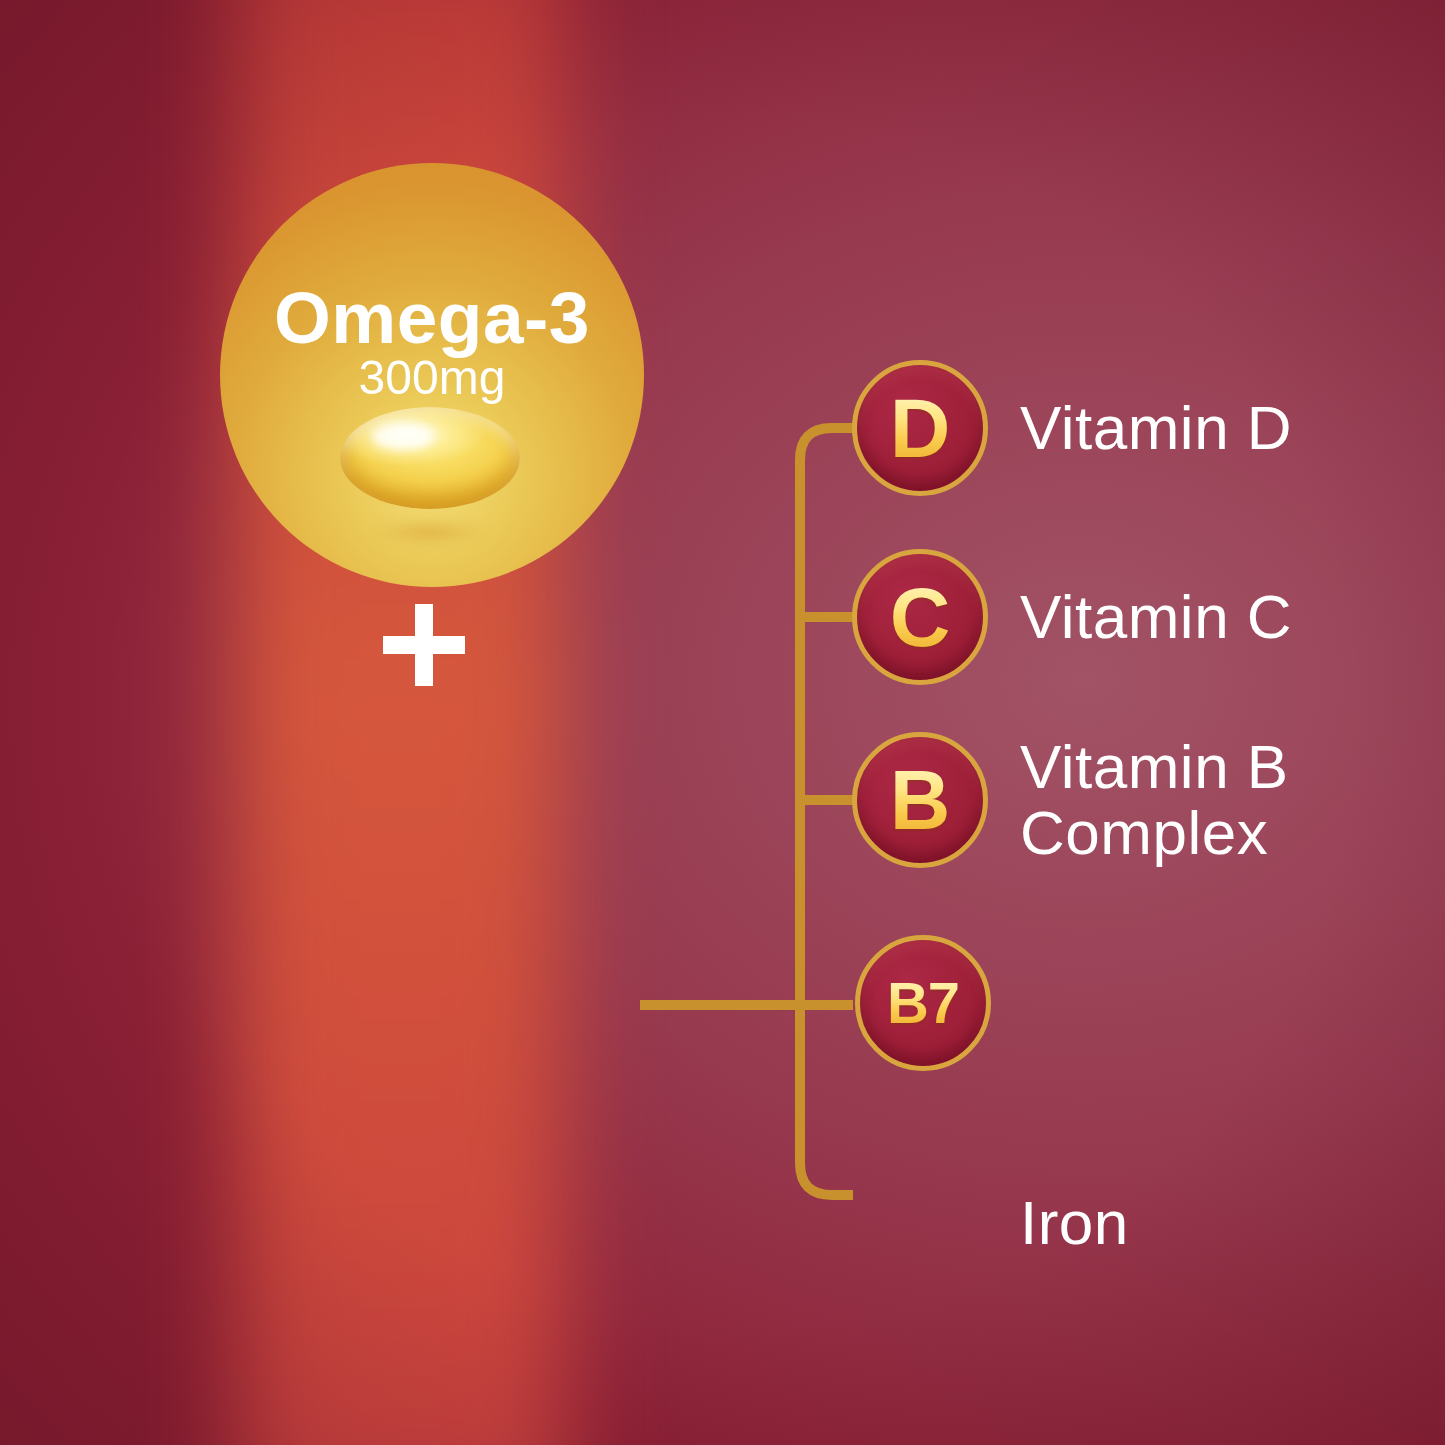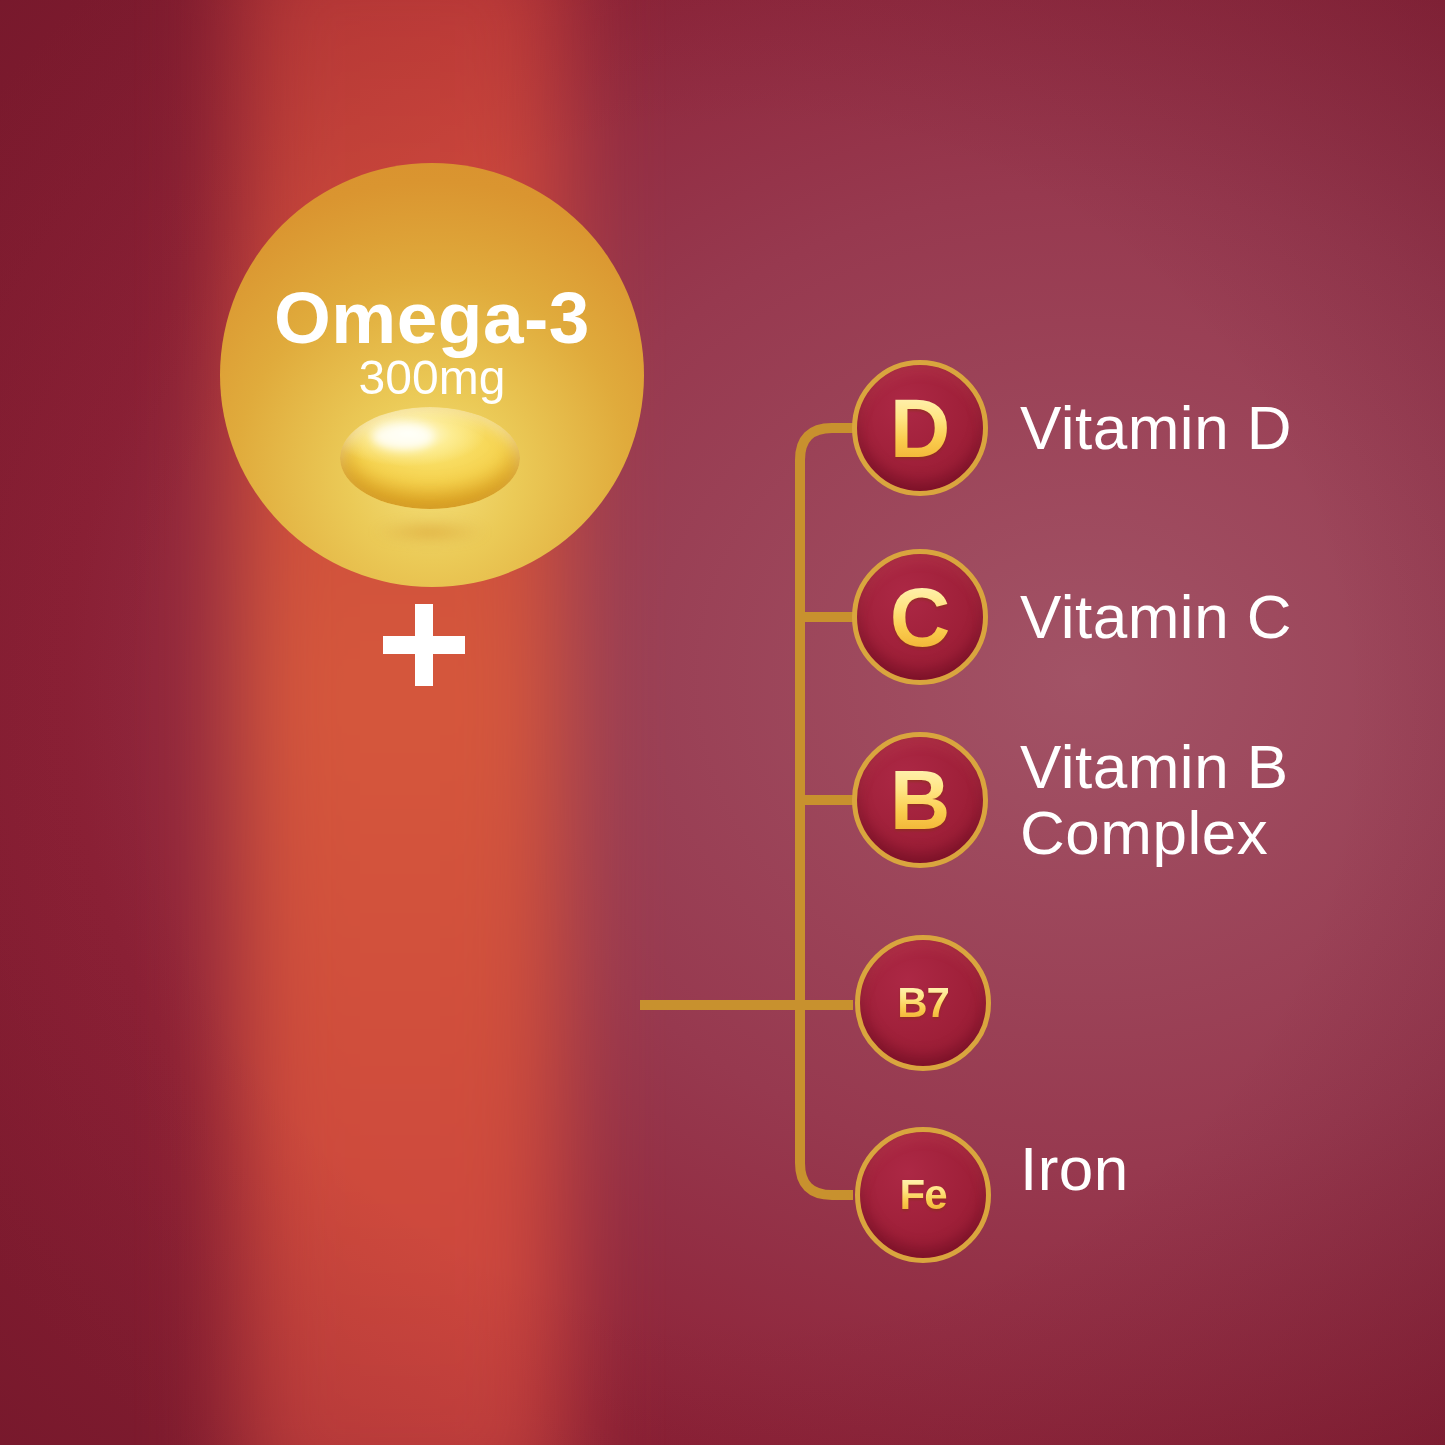--- a/index.html
+++ b/index.html
@@ -100,29 +100,29 @@
   .badge-b  { left: 852px; top: 732px; }
   .badge-b7 { left: 855px; top: 935px; }
   .badge-fe { left: 855px; top: 1127px; }
 
   .badge-symbol { font-weight: 700; color: #FFD84D; line-height: 1;
     background: linear-gradient(180deg, #FFF7C4 0%, #FFE584 38%, #FACC4E 64%, #EDAA2B 100%);
     -webkit-background-clip: text; background-clip: text; -webkit-text-fill-color: transparent;
     filter: drop-shadow(0 2px 1px rgba(120,60,0,.35));
   }
   .sym-big   { font-size: 84px; }
-  .sym-small { font-size: 42px; letter-spacing: -1px; }
+  .sym-small { font-size: 58px; letter-spacing: -1px; }
 
   .nutrient-label { position: absolute; left: 1020px; color: #FFFFFF; z-index: 5;
     font-size: 62px; line-height: 66px; font-weight: 500; letter-spacing: .5px; }
   .label-d  { top: 395px; }
   .label-c  { top: 584px; }
   .label-b  { top: 734px; width: 430px; }
   .label-b7 { top: 972px; }
-  .label-fe { top: 1136px; text-align: right; }
+  .label-fe { top: 1190px; text-align: right; }
 </style>
 </head>
 <body>
 
 <div class="stage">
 
   <div class="bg-base"></div>
   <div class="glow-stripe"></div>
   <div class="bg-vignette"></div>
 
@@ -151,22 +151,19 @@
   </div>
   <div class="badge badge-c">
     <span class="badge-symbol sym-big">C</span>
   </div>
   <div class="badge badge-b">
     <span class="badge-symbol sym-big">B</span>
   </div>
   <div class="badge badge-b7">
     <span class="badge-symbol sym-small">B7</span>
   </div>
-  <div class="badge badge-fe">
-    <span class="badge-symbol sym-small">Fe</span>
-  </div>
 
   <div class="nutrient-label label-d">Vitamin D</div>
   <div class="nutrient-label label-c">Vitamin C</div>
   <div class="nutrient-label label-b">Vitamin B Complex</div>
   <div class="nutrient-label label-fe">Iron</div>
 
 </div>
 
 </body></html>

